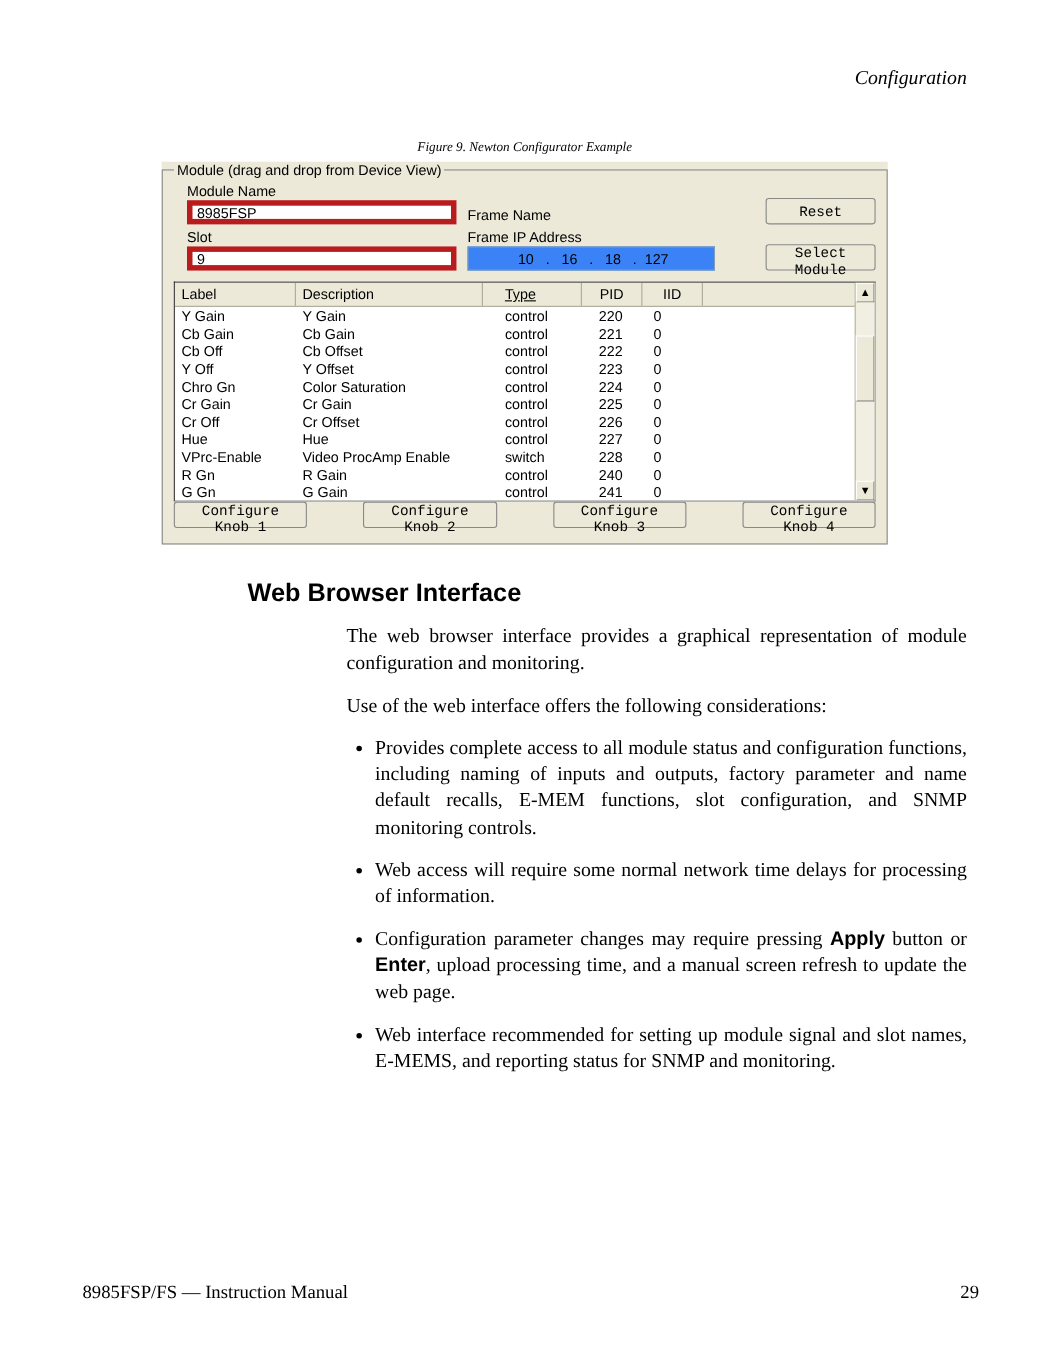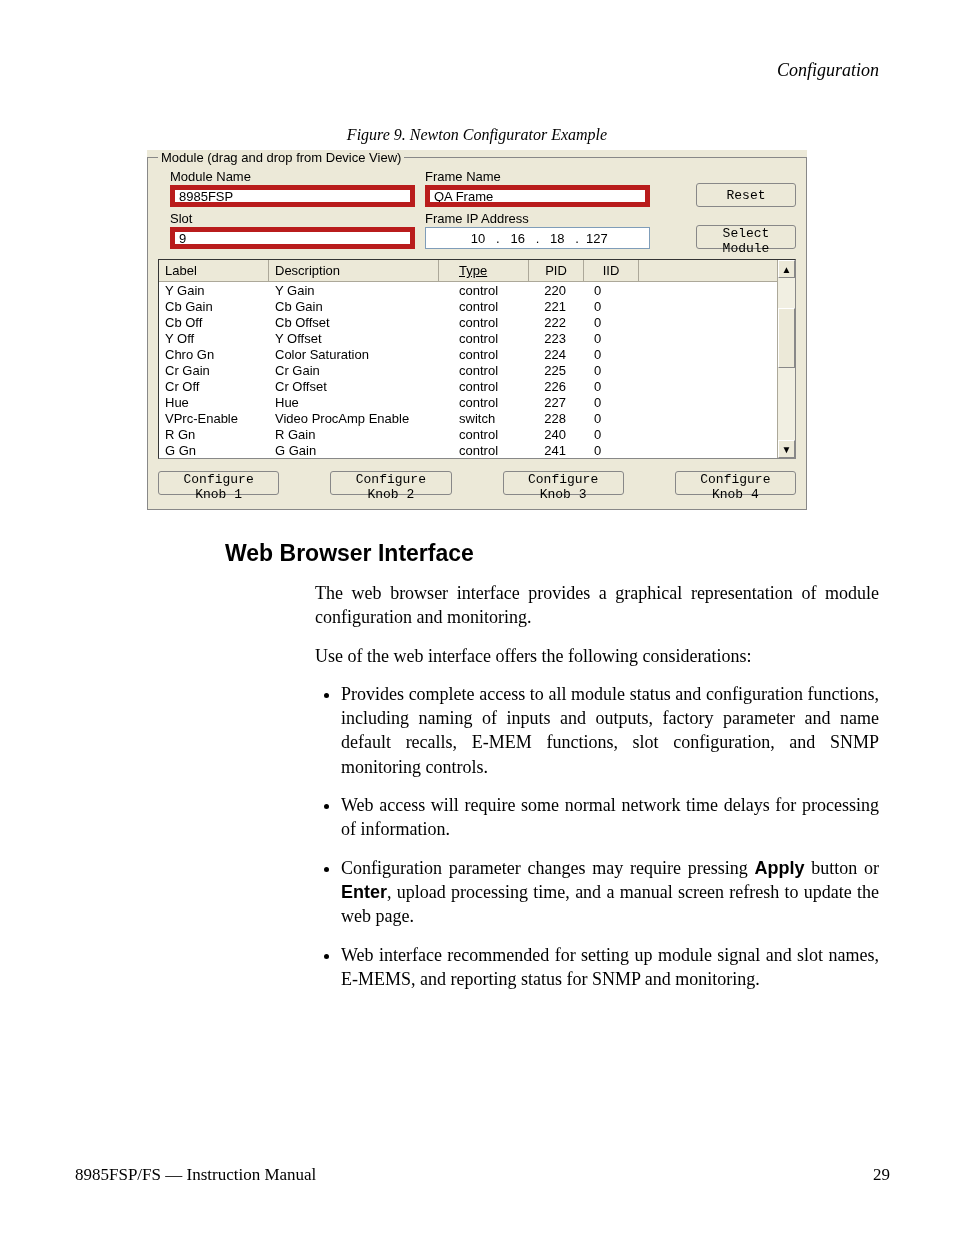--- a/index.html
+++ b/index.html
@@ -18,21 +18,21 @@
   }
   .header-right {
     text-align: right;
     font-style: italic;
     font-size: 18px;
     margin-bottom: 45px;
   }
   .figure-caption {
     text-align: center;
     font-style: italic;
-    font-size: 16px;
+    font-size: 12px;
     margin-bottom: 6px;
   }
   .configurator {
     font-family: Tahoma, Arial, sans-serif;
     font-size: 13px;
     background: #ece9d8;
     width: 660px;
     margin: 0 auto 30px auto;
   }
   fieldset.module-box {
@@ -67,21 +67,21 @@
     background: #ece9d8;
     border: 1px solid #888;
     border-radius: 3px;
     padding: 0 10px;
     cursor: pointer;
   }
   .ip-box {
     display: flex;
     align-items: center;
     height: 22px;
-    background: #ffffff;
+    background: #3b82f6;
     border: 1px solid #7f9db9;
     padding: 0 8px;
     gap: 6px;
     width: 225px;
     justify-content: center;
   }
   .ip-oct { width: 24px; text-align: center; }
   .ip-dot { color: #000; }
   .table-wrap {
     margin-top: 10px;
@@ -131,21 +131,21 @@
     border: 1px solid #fff;
     border-bottom-color:#888; border-right-color:#888;
     display:flex; align-items:center; justify-content:center;
     font-size:10px; color:#000;
   }
   .sb-bottom { position:absolute; bottom:0; left:0; }
   .sb-track { position:absolute; top:18px; bottom:18px; left:0; right:0; background:#f1efe2; }
   .sb-thumb { position:absolute; left:0; right:0; top:30px; height:60px; background:#ece9d8;
     border:1px solid #fff; border-bottom-color:#888; border-right-color:#888; }
   .knob-row {
-    display:flex; gap: 51px; justify-content:center; margin-top:12px;
+    display:flex; gap: 51px; justify-content:center; 
   }
   .section-title {
     font-family: Arial, Helvetica, sans-serif;
     font-weight: bold;
     font-size: 23px;
     margin: 30px 0 14px 150px;
   }
   .prose {
     font-size: 18px;
     line-height: 1.35;
@@ -179,21 +179,20 @@
     <fieldset class="module-box">
       <legend>Module (drag and drop from Device View)</legend>
 
       <div class="row1">
         <div class="field-col" style="flex:0 0 245px;">
           <div class="field-label">Module Name</div>
           <input class="text-input" value="8985FSP" style="">
         </div>
         <div class="field-col" style="flex:0 0 225px;">
           <div class="field-label">Frame Name</div>
-          <input class="text-input" value="QA Frame" style="">
         </div>
         <div style="flex:1"></div>
         <button class="btn" style="width:100px;">Reset</button>
       </div>
 
       <div class="row2" style="margin-top:4px;">
         <div class="field-col" style="flex:0 0 245px;">
           <div class="field-label">Slot</div>
           <input class="text-input" value="9" style="">
         </div>

